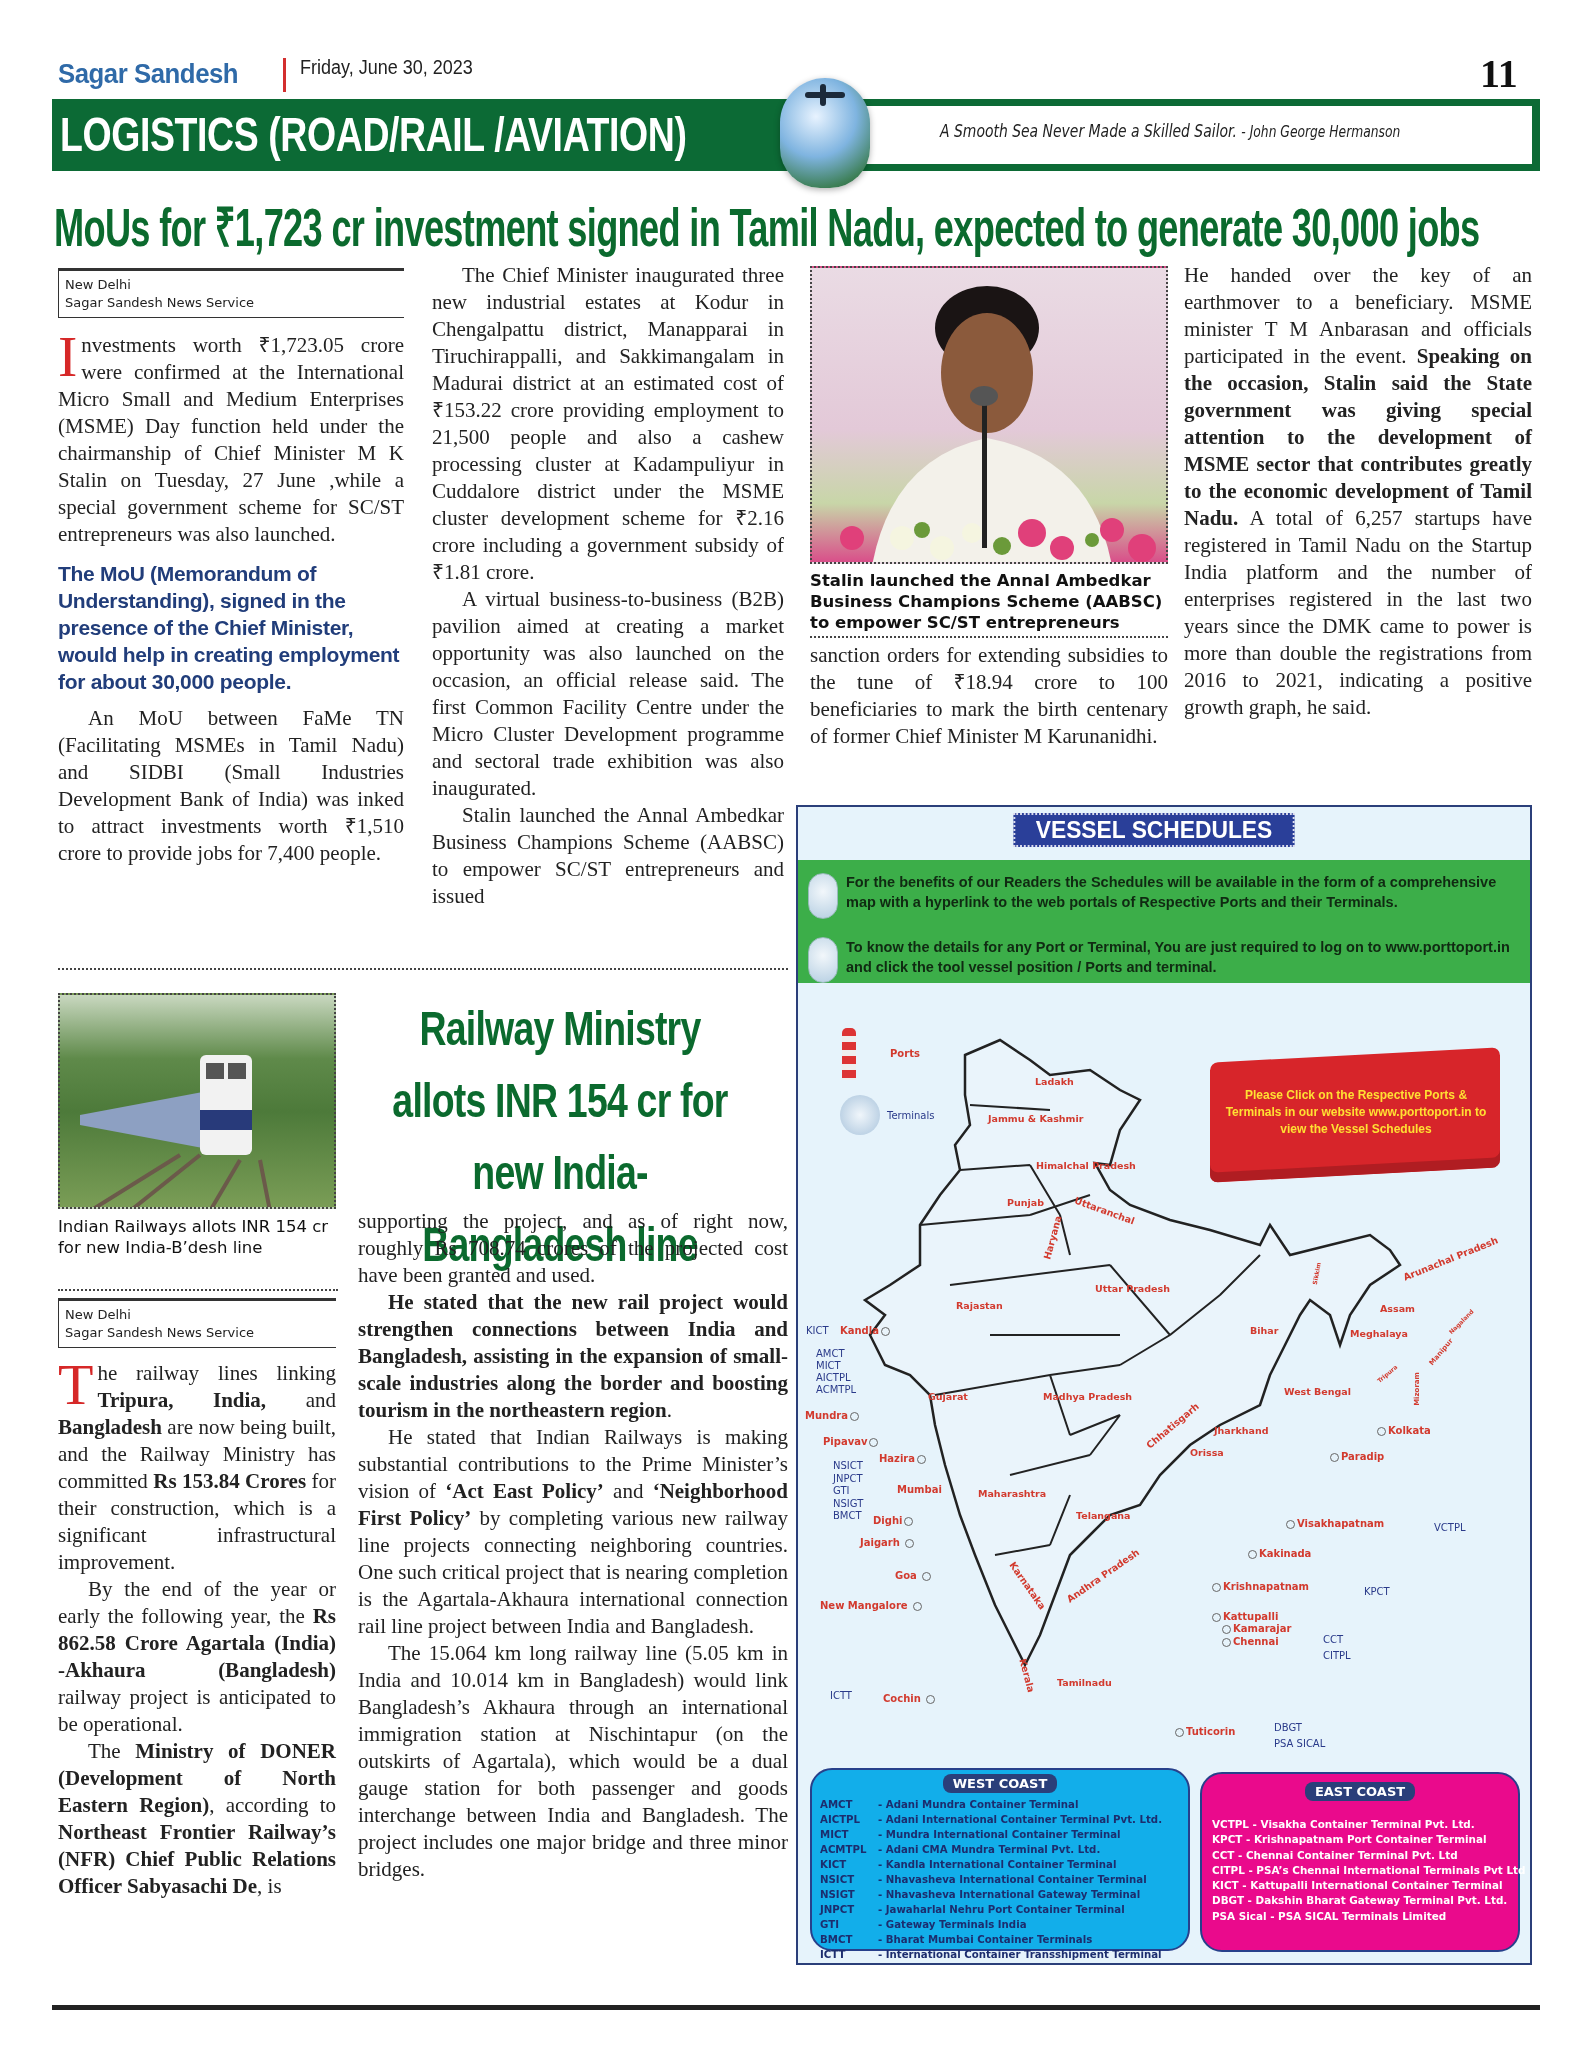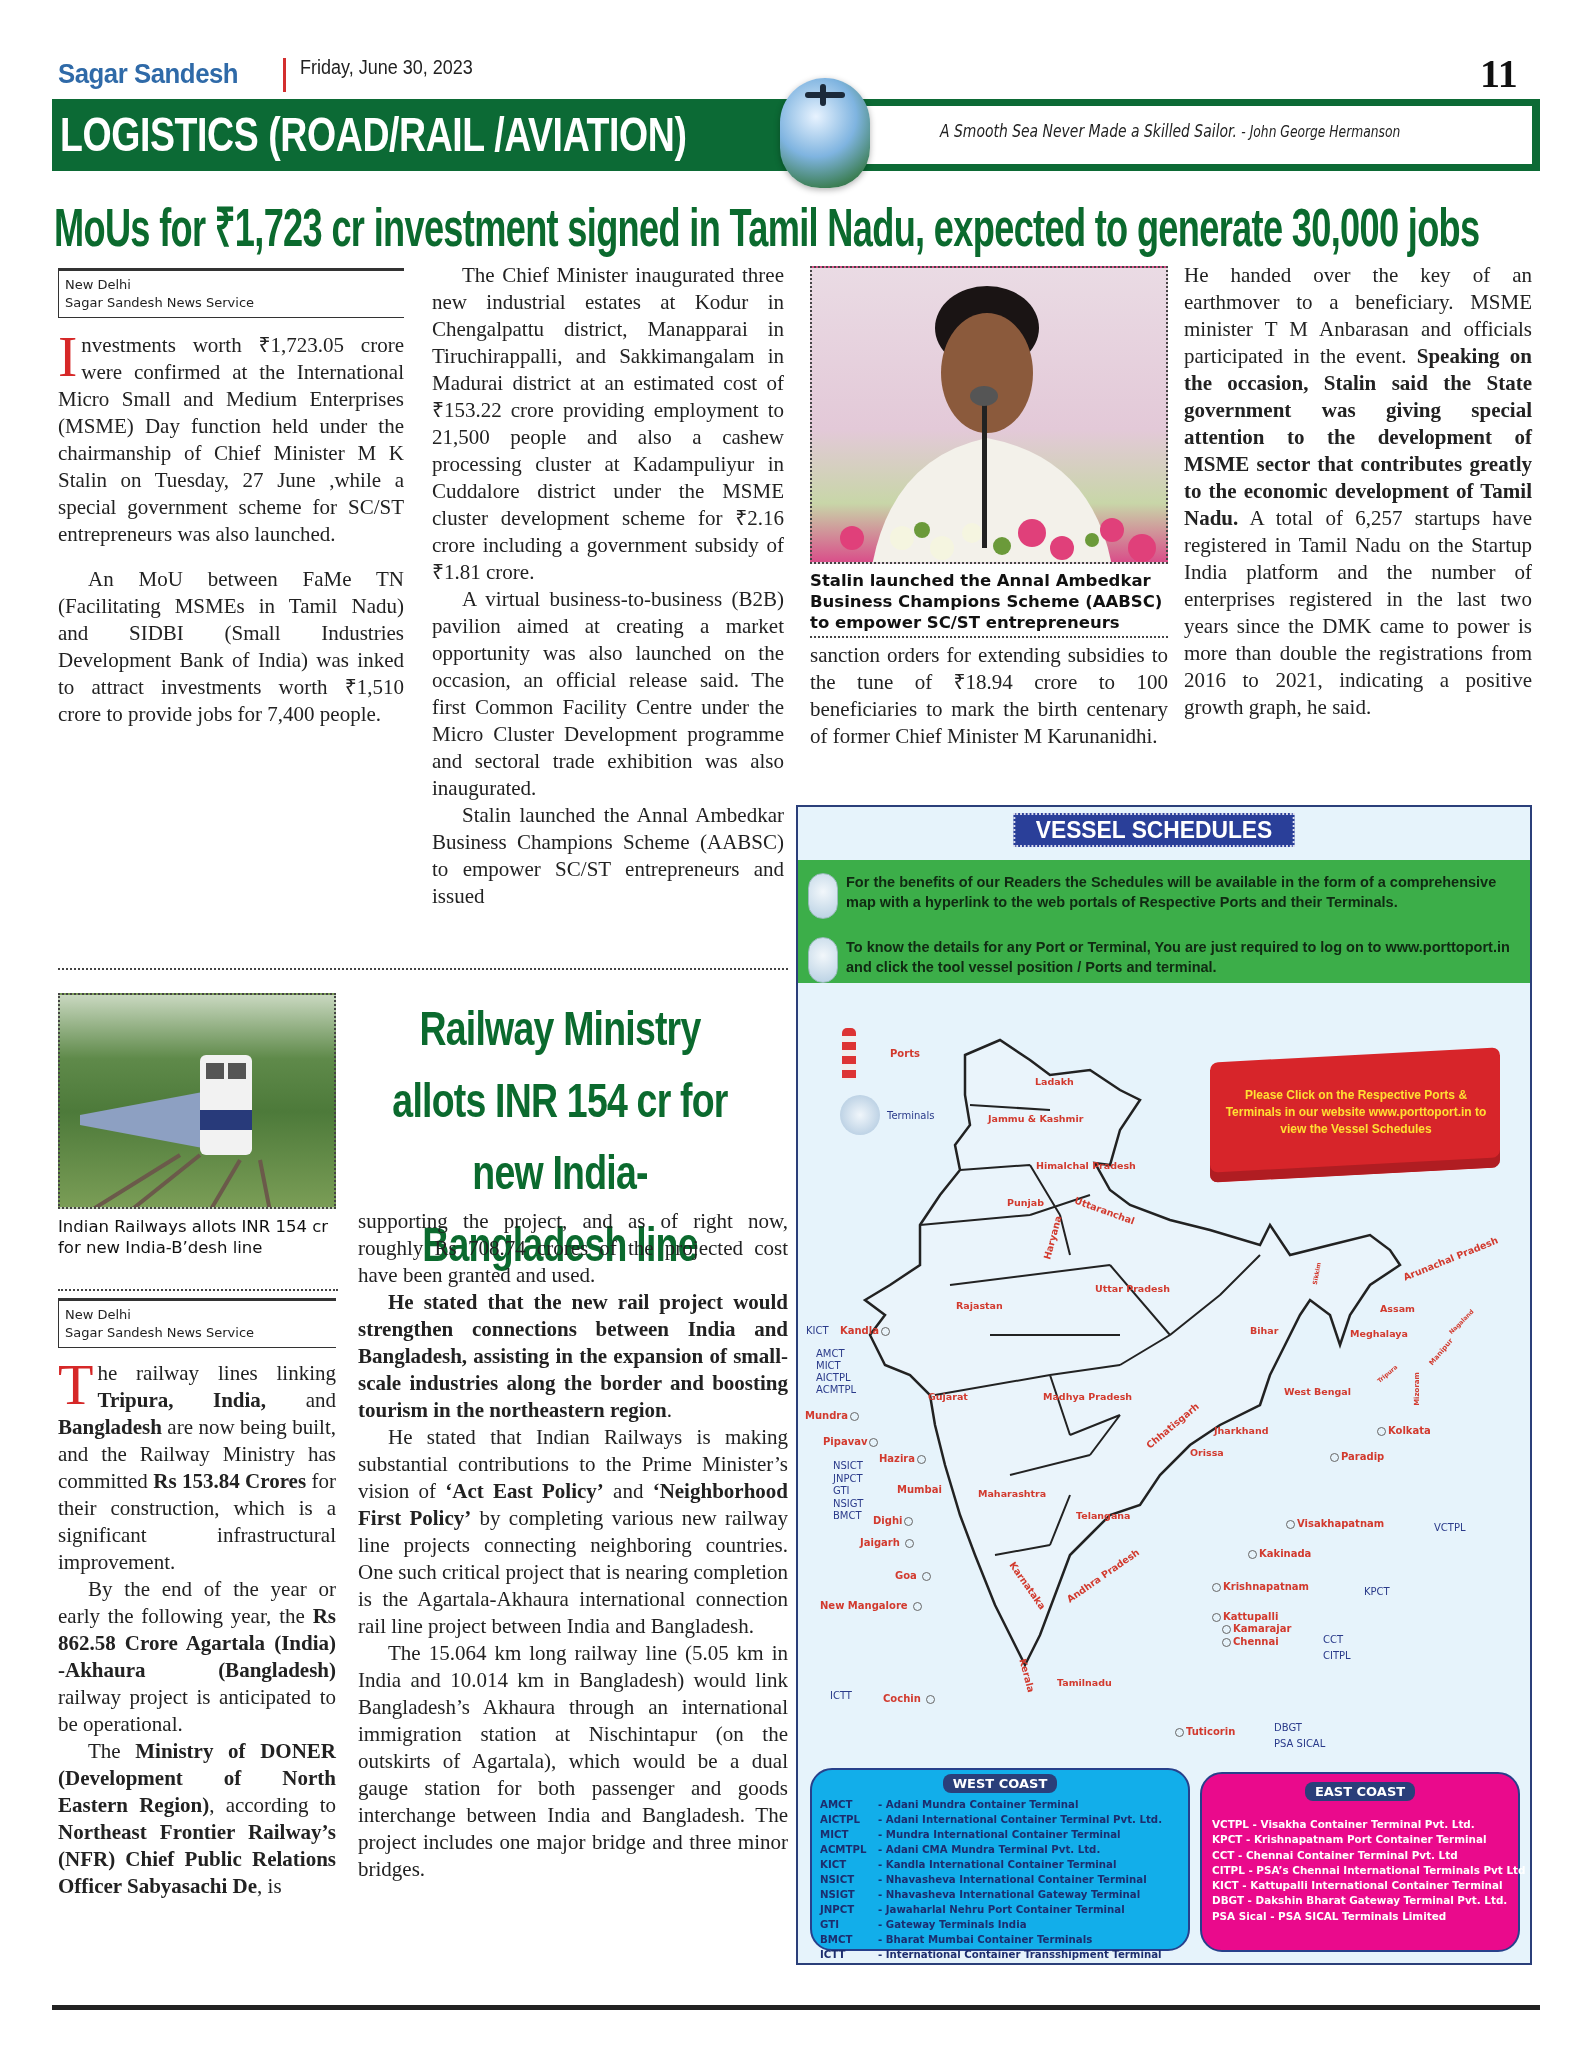--- a/index.html
+++ b/index.html
@@ -74,21 +74,22 @@
 <div class="abs headline">MoUs for ₹1,723 cr investment signed in Tamil Nadu, expected to generate 30,000 jobs</div>
 
 <div class="abs" style="left:58px;top:268px;width:346px">
   <div class="dlbox">
     <div>New Delhi</div>
     <div>Sagar Sandesh News Service</div>
   </div>
   <div class="col" style="margin-top:14px">
     <span class="drop">I</span><span>nvestments worth ₹1,723.05 crore were confirmed at the International Micro Small and Medium Enterprises (MSME) Day function held under the chairmanship of Chief Minister M K Stalin on Tuesday, 27 June ,while a special government scheme for SC/ST entrepreneurs was also launched.</span>
   </div>
-  <div class="col" style="margin-top:18px">
+  <div class="blurb" style="margin-top:12px">The MoU (Memorandum of Understanding), signed in the presence of the Chief Minister, would help in creating employment for about 30,000 people.</div>
+  <div class="col" style="margin-top:10px">
       <p>An MoU between FaMe TN (Facilitating MSMEs in Tamil Nadu) and SIDBI (Small Industries Development Bank of India) was inked to attract investments worth ₹1,510 crore to provide jobs for 7,400 people.</p>
     </div>
 </div>
 
 <div class="abs col" style="left:432px;top:262px;width:352px">
   <p>The Chief Minister inaugurated three new industrial estates at Kodur in Chengalpattu district, Manapparai in Tiruchirappalli, and Sakkimangalam in Madurai district at an estimated cost of ₹153.22 crore providing employment to 21,500 people and also a cashew processing cluster at Kadampuliyur in Cuddalore district under the MSME cluster development scheme for ₹2.16 crore including a government subsidy of ₹1.81 crore.</p>
   <p>A virtual business-to-business (B2B) pavilion aimed at creating a market opportunity was also launched on the occasion, an official release said. The first Common Facility Centre under the Micro Cluster Development programme and sectoral trade exhibition was also inaugurated.</p>
   <p>Stalin launched the Annal Ambedkar Business Champions Scheme (AABSC) to empower SC/ST entrepreneurs and issued</p>
 </div>
 

